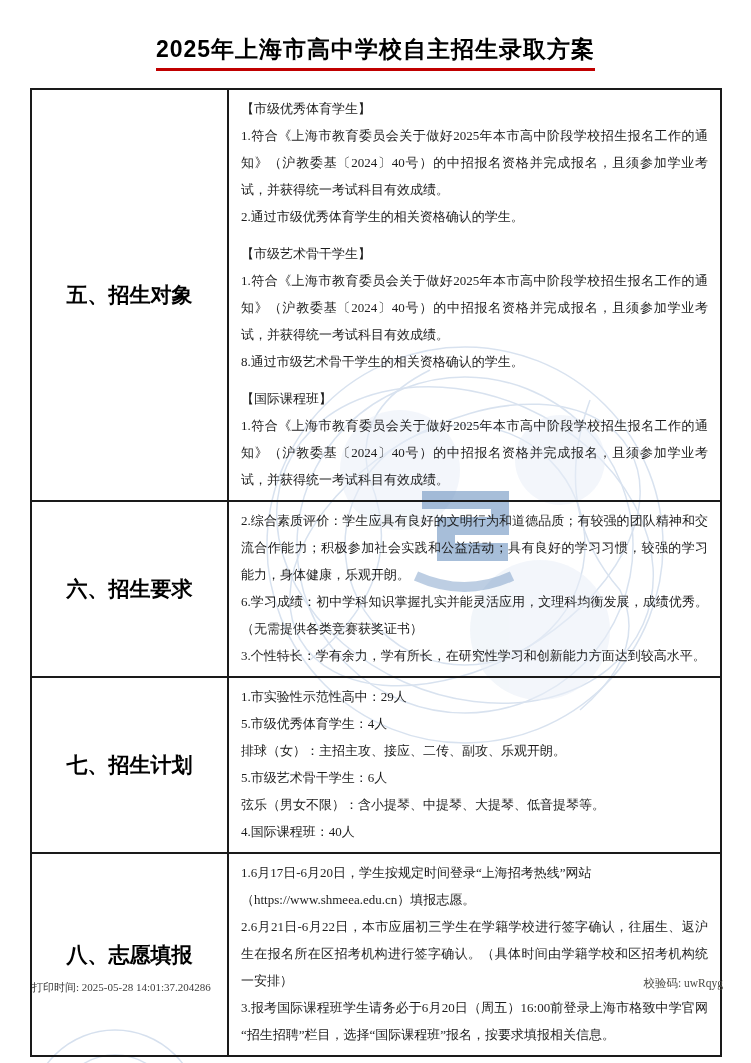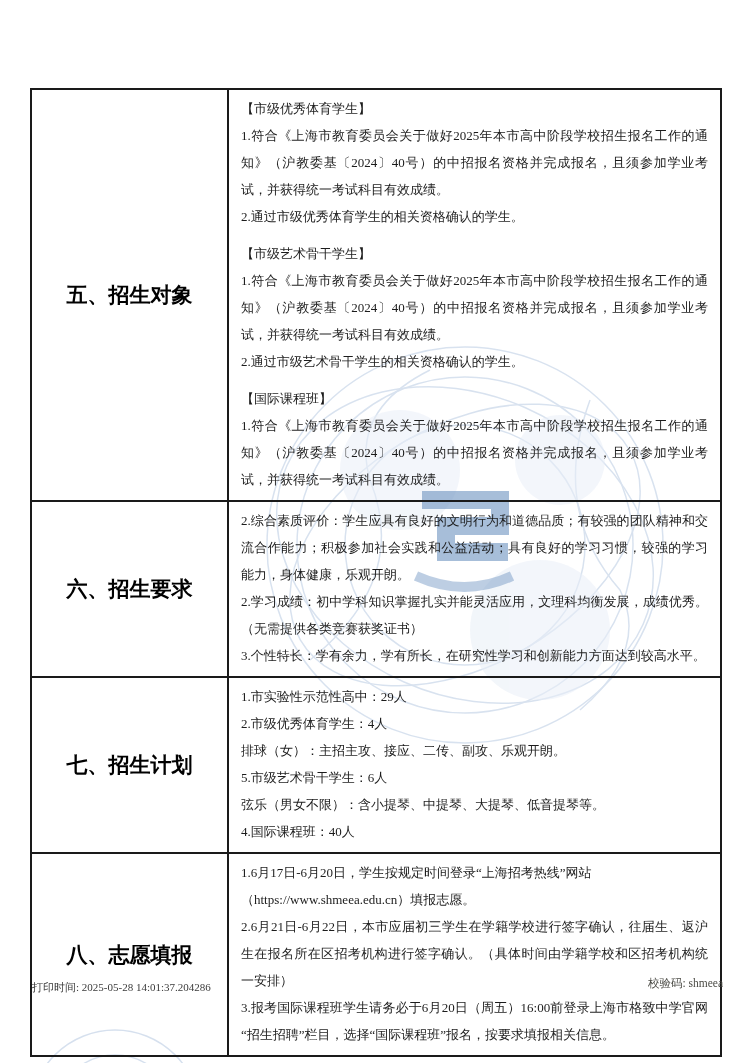--- a/index.html
+++ b/index.html
@@ -108,63 +108,66 @@
     <svg width="260" height="120" viewBox="0 0 260 120">
       <g fill="none" stroke="#ccd9ea" stroke-width="1.5" opacity="0.8">
         <circle cx="110" cy="120" r="85"></circle>
         <circle cx="110" cy="120" r="60"></circle>
         <circle cx="110" cy="120" r="35"></circle>
       </g>
       <path d="M90 100 H130 V113 H98 V126 H134" fill="none" stroke="#6d93c0" stroke-width="9" opacity="0.5"></path>
     </svg>
   </div>
 
+  <div class="doc-title">
+    <span>2025年上海市高中学校自主招生录取方案</span>
+  </div>
 
   <table class="doc-table">
     <tbody>
       <tr>
         <td class="head-cell" style="height:372px">五、招生对象</td>
         <td class="content-cell">
           <p class="block-heading">【市级优秀体育学生】</p>
           <p>1.符合《上海市教育委员会关于做好2025年本市高中阶段学校招生报名工作的通知》（沪教委基〔2024〕40号）的中招报名资格并完成报名，且须参加学业考试，并获得统一考试科目有效成绩。</p>
           <p>2.通过市级优秀体育学生的相关资格确认的学生。</p>
           <p class="block-heading">【市级艺术骨干学生】</p>
           <p>1.符合《上海市教育委员会关于做好2025年本市高中阶段学校招生报名工作的通知》（沪教委基〔2024〕40号）的中招报名资格并完成报名，且须参加学业考试，并获得统一考试科目有效成绩。</p>
-          <p>2.通过市级艺术骨干学生的相关资格确认的学生。</p>
+          <p>8.通过市级艺术骨干学生的相关资格确认的学生。</p>
           <p class="block-heading">【国际课程班】</p>
           <p>1.符合《上海市教育委员会关于做好2025年本市高中阶段学校招生报名工作的通知》（沪教委基〔2024〕40号）的中招报名资格并完成报名，且须参加学业考试，并获得统一考试科目有效成绩。</p>
         </td>
       </tr>
       <tr>
         <td class="head-cell" style="height:162px">六、招生要求</td>
         <td class="content-cell">
           <p>2.综合素质评价：学生应具有良好的文明行为和道德品质；有较强的团队精神和交流合作能力；积极参加社会实践和公益活动；具有良好的学习习惯，较强的学习能力，身体健康，乐观开朗。</p>
-          <p>2.学习成绩：初中学科知识掌握扎实并能灵活应用，文理科均衡发展，成绩优秀。（无需提供各类竞赛获奖证书）</p>
+          <p>6.学习成绩：初中学科知识掌握扎实并能灵活应用，文理科均衡发展，成绩优秀。（无需提供各类竞赛获奖证书）</p>
           <p>3.个性特长：学有余力，学有所长，在研究性学习和创新能力方面达到较高水平。</p>
         </td>
       </tr>
       <tr>
         <td class="head-cell" style="height:156px">七、招生计划</td>
         <td class="content-cell">
           <p>1.市实验性示范性高中：29人</p>
-          <p>2.市级优秀体育学生：4人</p>
+          <p>5.市级优秀体育学生：4人</p>
           <p>排球（女）：主招主攻、接应、二传、副攻、乐观开朗。</p>
           <p>5.市级艺术骨干学生：6人</p>
           <p>弦乐（男女不限）：含小提琴、中提琴、大提琴、低音提琴等。</p>
           <p>4.国际课程班：40人</p>
         </td>
       </tr>
       <tr>
         <td class="head-cell" style="height:176px">八、志愿填报</td>
         <td class="content-cell">
           <p>1.6月17日-6月20日，学生按规定时间登录“上海招考热线”网站</p>
           <p>（https://www.shmeea.edu.cn）填报志愿。</p>
           <p>2.6月21日-6月22日，本市应届初三学生在学籍学校进行签字确认，往届生、返沪生在报名所在区招考机构进行签字确认。（具体时间由学籍学校和区招考机构统一安排）</p>
           <p>3.报考国际课程班学生请务必于6月20日（周五）16:00前登录上海市格致中学官网“招生招聘”栏目，选择“国际课程班”报名，按要求填报相关信息。</p>
         </td>
       </tr>
     </tbody>
   </table>
 
   <div class="footer-left">打印时间: 2025-05-28 14:01:37.204286</div>
-  <div class="footer-right">校验码: shmeea</div>
+  <div class="footer-right">校验码: uwRqyg</div>
 
 </div>
 
 </body></html>

